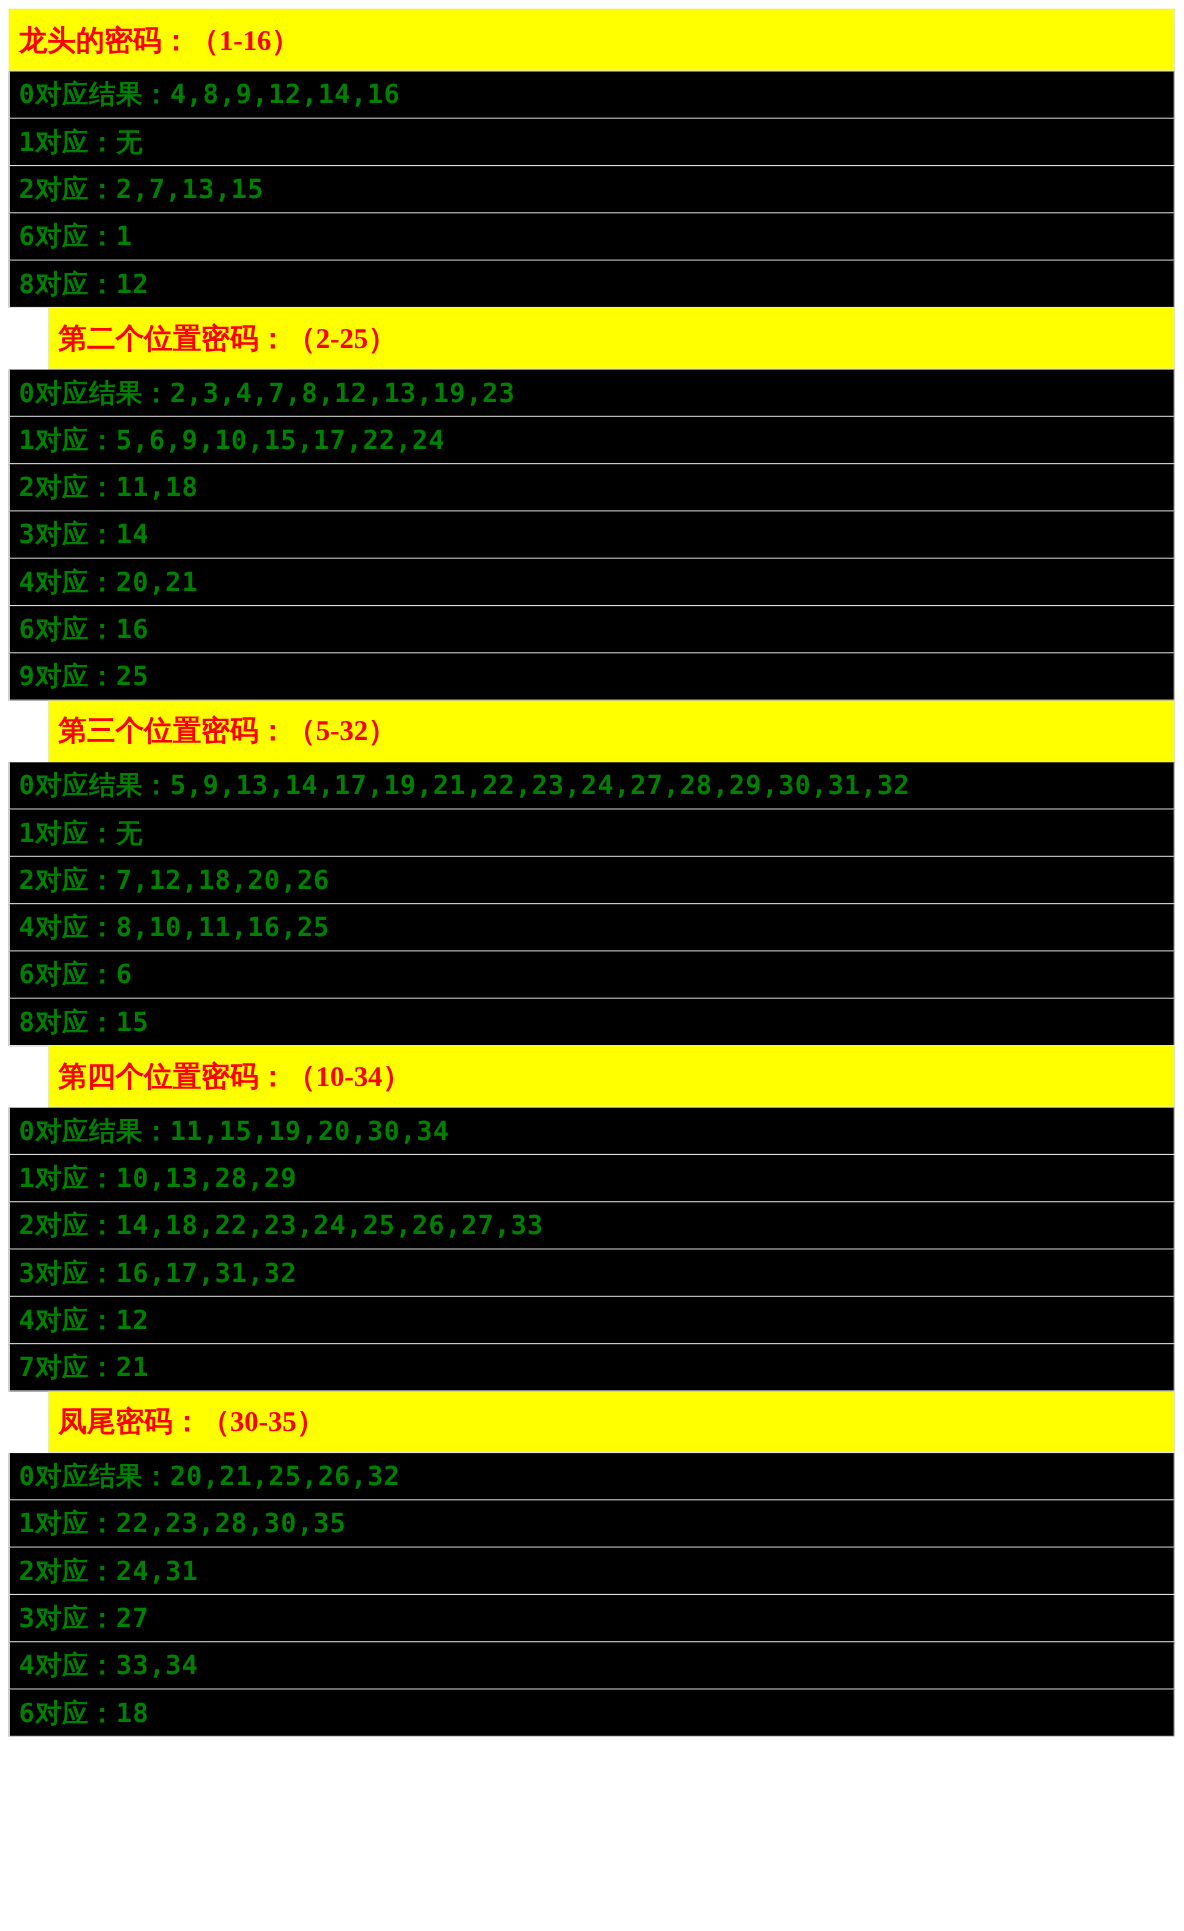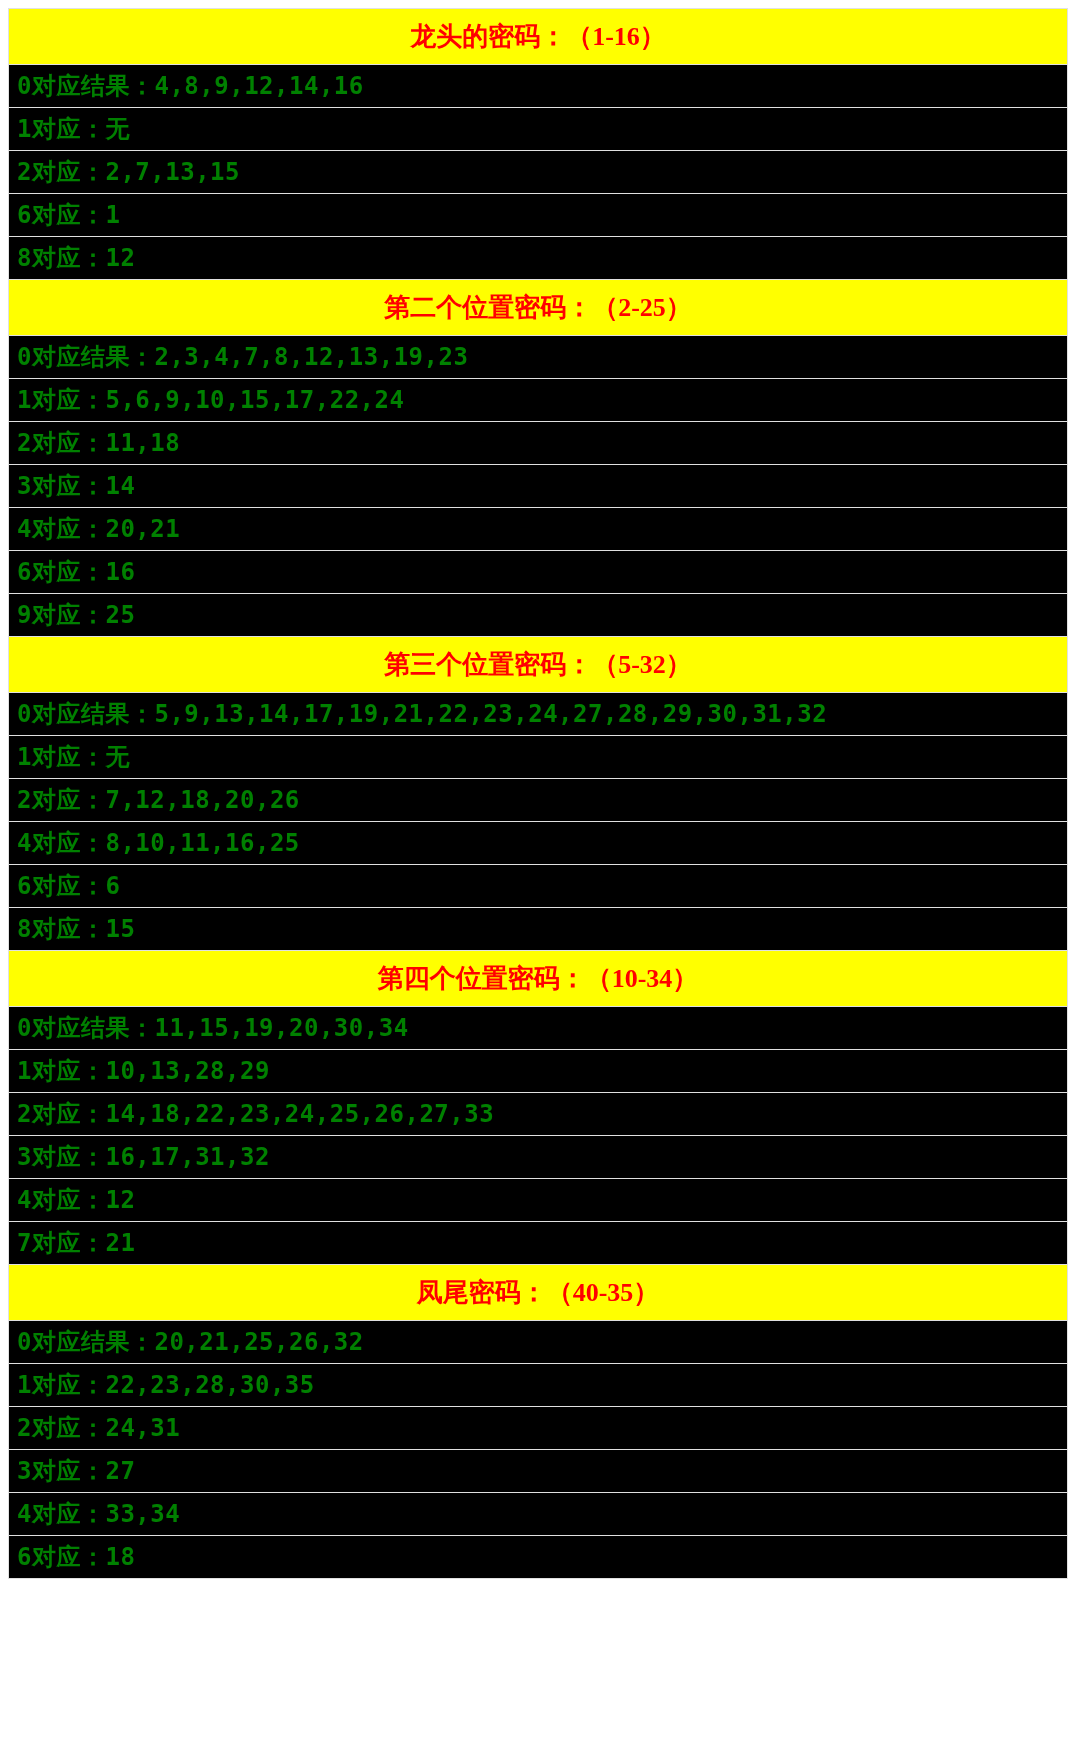--- a/index.html
+++ b/index.html
@@ -6,39 +6,39 @@
     body {
       background: #ffffff;
       font-family: "SimSun", "宋体", serif;
       width: 1076px;
     }
     .container { padding: 8px; }
     .section { margin-bottom: 0; }
     .header-row {
       background: #ffff00;
       color: #ff0000;
-      text-align: center;
+      text-align: left;
       font-size: 26px;
       font-weight: bold;
       padding: 10px 8px;
       border: 1px solid #e0e0e0;
       font-family: "SimSun", "宋体", "Microsoft YaHei", serif;
     }
     .data-row {
       background: #000000;
       color: #008000;
       font-size: 24px;
       font-weight: bold;
       padding: 5px 8px;
       border: 1px solid #e0e0e0;
       border-top: none;
       font-family: "Consolas", "SimSun", "宋体", monospace;
       letter-spacing: 0.5px;
     }
-    .section + .section .header-row { border-top: none; }
+    .section + .section .header-row { border-top: none; margin-left: 36px; }
   </style>
 </head>
 <body>
 
 <div class="container">
 
   <div class="section">
     <div class="header-row">龙头的密码：（1-16）</div>
     <div class="data-row">0对应结果：4,8,9,12,14,16</div>
     <div class="data-row">1对应：无</div>
@@ -72,21 +72,21 @@
     <div class="header-row">第四个位置密码：（10-34）</div>
     <div class="data-row">0对应结果：11,15,19,20,30,34</div>
     <div class="data-row">1对应：10,13,28,29</div>
     <div class="data-row">2对应：14,18,22,23,24,25,26,27,33</div>
     <div class="data-row">3对应：16,17,31,32</div>
     <div class="data-row">4对应：12</div>
     <div class="data-row">7对应：21</div>
   </div>
 
   <div class="section">
-    <div class="header-row">凤尾密码：（40-35）</div>
+    <div class="header-row">凤尾密码：（30-35）</div>
     <div class="data-row">0对应结果：20,21,25,26,32</div>
     <div class="data-row">1对应：22,23,28,30,35</div>
     <div class="data-row">2对应：24,31</div>
     <div class="data-row">3对应：27</div>
     <div class="data-row">4对应：33,34</div>
     <div class="data-row">6对应：18</div>
   </div>
 
 </div>
 

